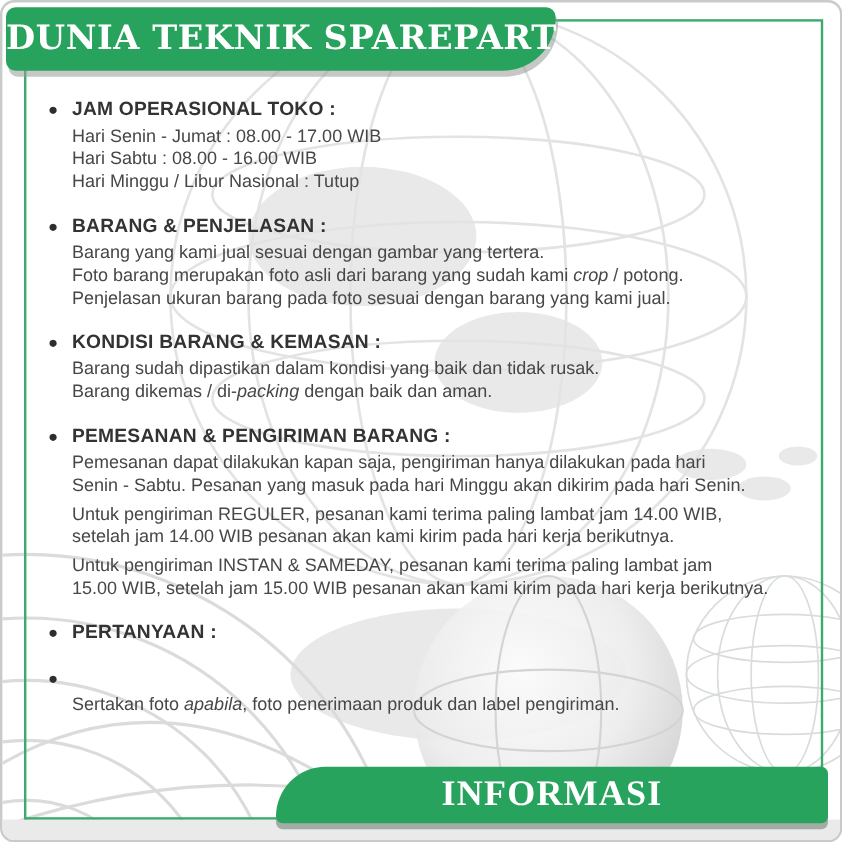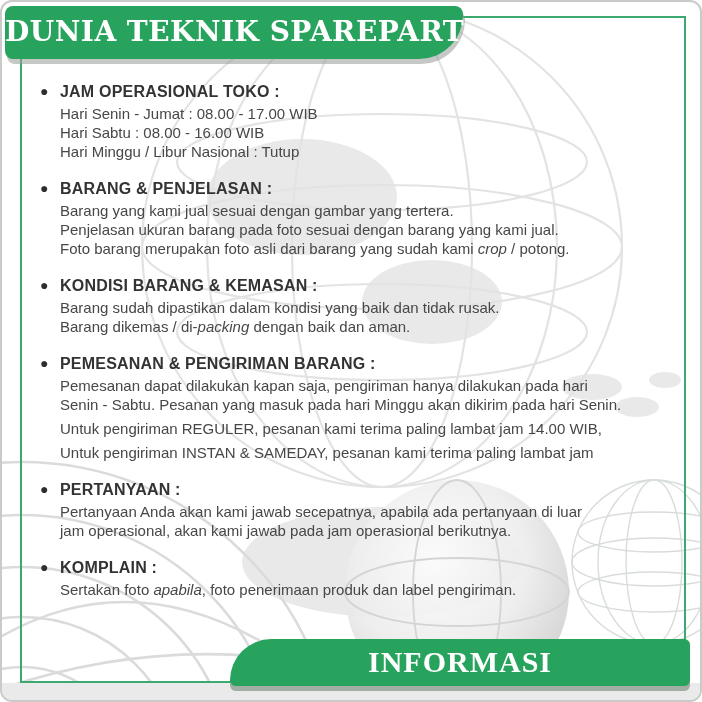--- a/index.html
+++ b/index.html
@@ -135,22 +135,22 @@
           <div class="line"><span class="seg">Hari Minggu / Libur Nasional : Tutup</span></div>
         </div>
       </div>
       <div class="section">
         <div class="sec-head">
           <span class="bullet">●</span>
           <span class="sec-title">BARANG &amp; PENJELASAN :</span>
         </div>
         <div class="para">
           <div class="line"><span class="seg">Barang yang kami jual sesuai dengan gambar yang tertera.</span></div>
+          <div class="line"><span class="seg">Foto barang merupakan foto asli dari barang yang sudah kami </span><span class="seg it">crop</span><span class="seg"> / potong.</span></div>
           <div class="line"><span class="seg">Penjelasan ukuran barang pada foto sesuai dengan barang yang kami jual.</span></div>
-          <div class="line"><span class="seg">Foto barang merupakan foto asli dari barang yang sudah kami </span><span class="seg it">crop</span><span class="seg"> / potong.</span></div>
         </div>
       </div>
       <div class="section">
         <div class="sec-head">
           <span class="bullet">●</span>
           <span class="sec-title">KONDISI BARANG &amp; KEMASAN :</span>
         </div>
         <div class="para">
           <div class="line"><span class="seg">Barang sudah dipastikan dalam kondisi yang baik dan tidak rusak.</span></div>
           <div class="line"><span class="seg">Barang dikemas / di-</span><span class="seg it">packing</span><span class="seg"> dengan baik dan aman.</span></div>
@@ -160,39 +160,36 @@
         <div class="sec-head">
           <span class="bullet">●</span>
           <span class="sec-title">PEMESANAN &amp; PENGIRIMAN BARANG :</span>
         </div>
         <div class="para">
           <div class="line"><span class="seg">Pemesanan dapat dilakukan kapan saja, pengiriman hanya dilakukan pada hari</span></div>
           <div class="line"><span class="seg">Senin - Sabtu. Pesanan yang masuk pada hari Minggu akan dikirim pada hari Senin.</span></div>
         </div>
         <div class="para">
           <div class="line"><span class="seg">Untuk pengiriman REGULER, pesanan kami terima paling lambat jam 14.00 WIB,</span></div>
+          <div class="line"><span class="seg">setelah jam 14.00 WIB pesanan akan kami kirim pada hari kerja berikutnya.</span></div>
         </div>
         <div class="para">
           <div class="line"><span class="seg">Untuk pengiriman INSTAN &amp; SAMEDAY, pesanan kami terima paling lambat jam</span></div>
+          <div class="line"><span class="seg">15.00 WIB, setelah jam 15.00 WIB pesanan akan kami kirim pada hari kerja berikutnya.</span></div>
         </div>
       </div>
       <div class="section">
         <div class="sec-head">
           <span class="bullet">●</span>
           <span class="sec-title">PERTANYAAN :</span>
         </div>
-        <div class="para">
-          <div class="line"><span class="seg">Pertanyaan Anda akan kami jawab secepatnya, apabila ada pertanyaan di luar</span></div>
-          <div class="line"><span class="seg">jam operasional, akan kami jawab pada jam operasional berikutnya.</span></div>
-        </div>
       </div>
       <div class="section">
         <div class="sec-head">
           <span class="bullet">●</span>
-          <span class="sec-title">KOMPLAIN :</span>
         </div>
         <div class="para">
           <div class="line"><span class="seg">Sertakan foto </span><span class="seg it">apabila</span><span class="seg">, foto penerimaan produk dan label pengiriman.</span></div>
         </div>
       </div>
     </div>
 
   <div class="footer-banner">
     <div class="banner-text">INFORMASI</div>
   </div>

